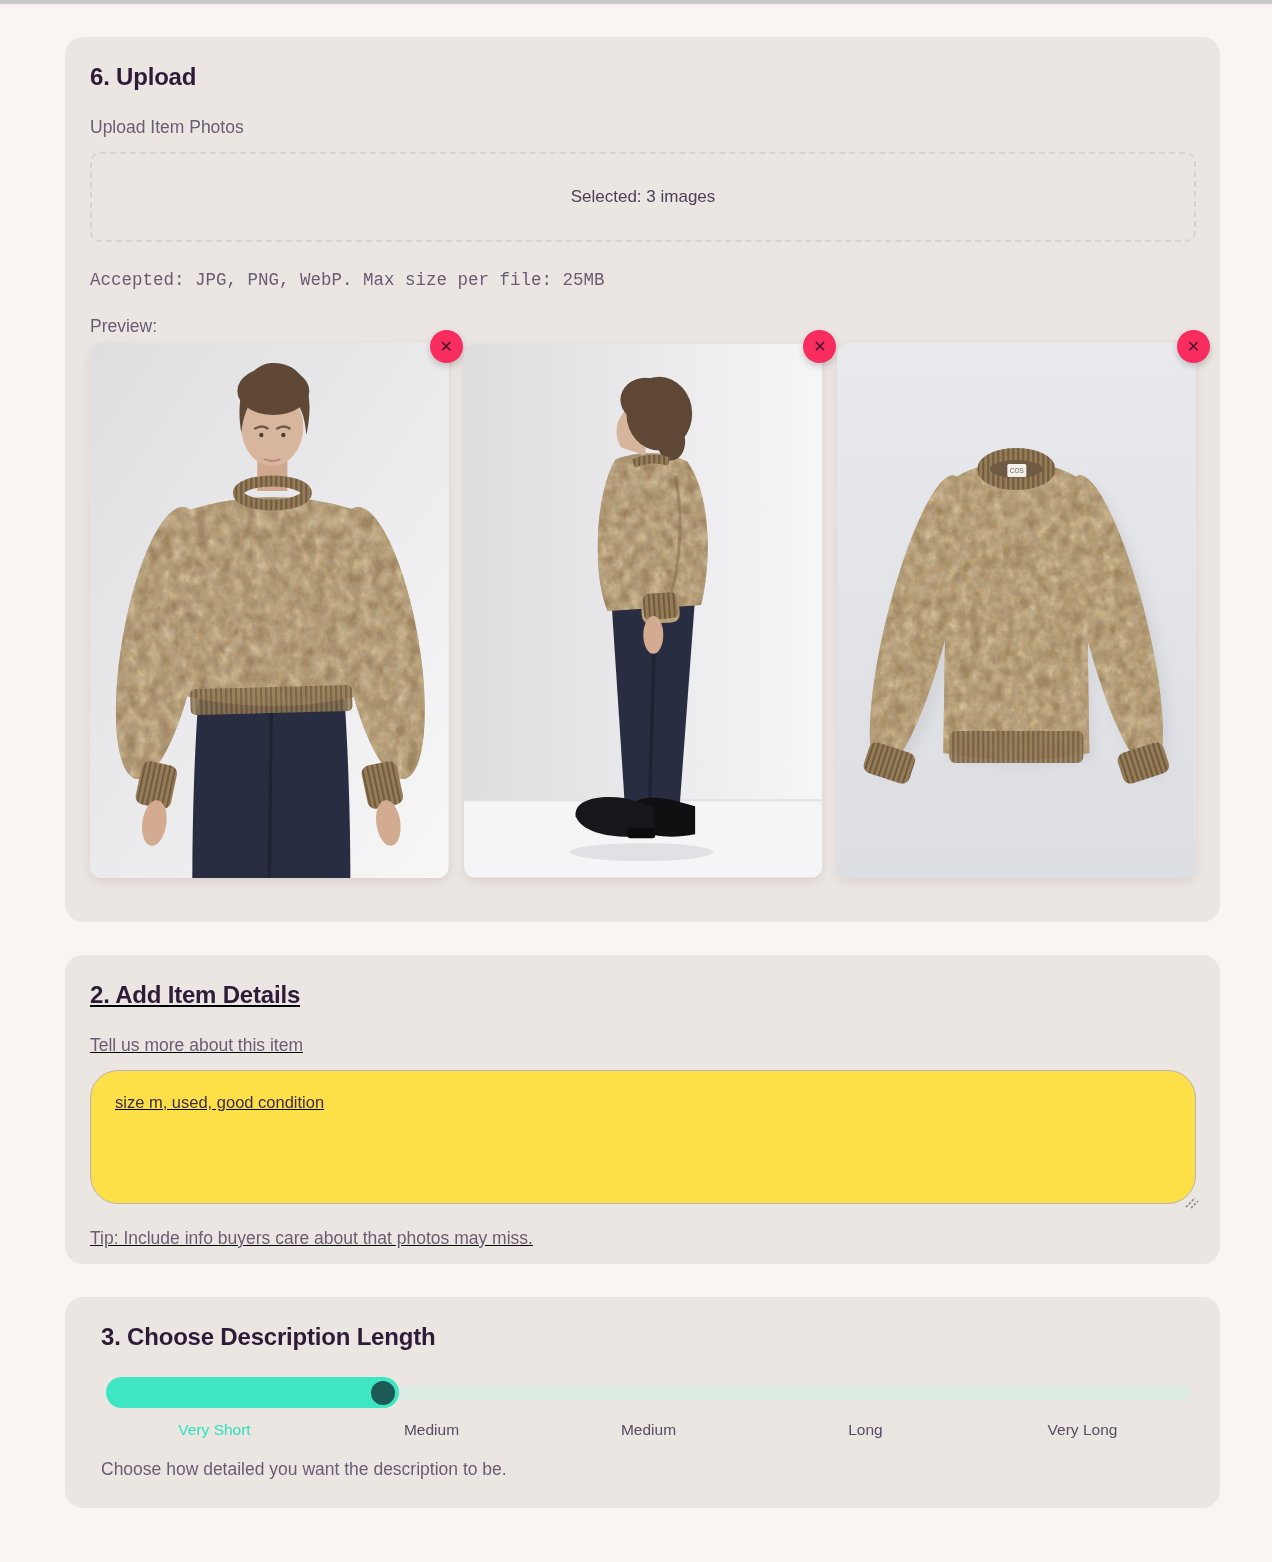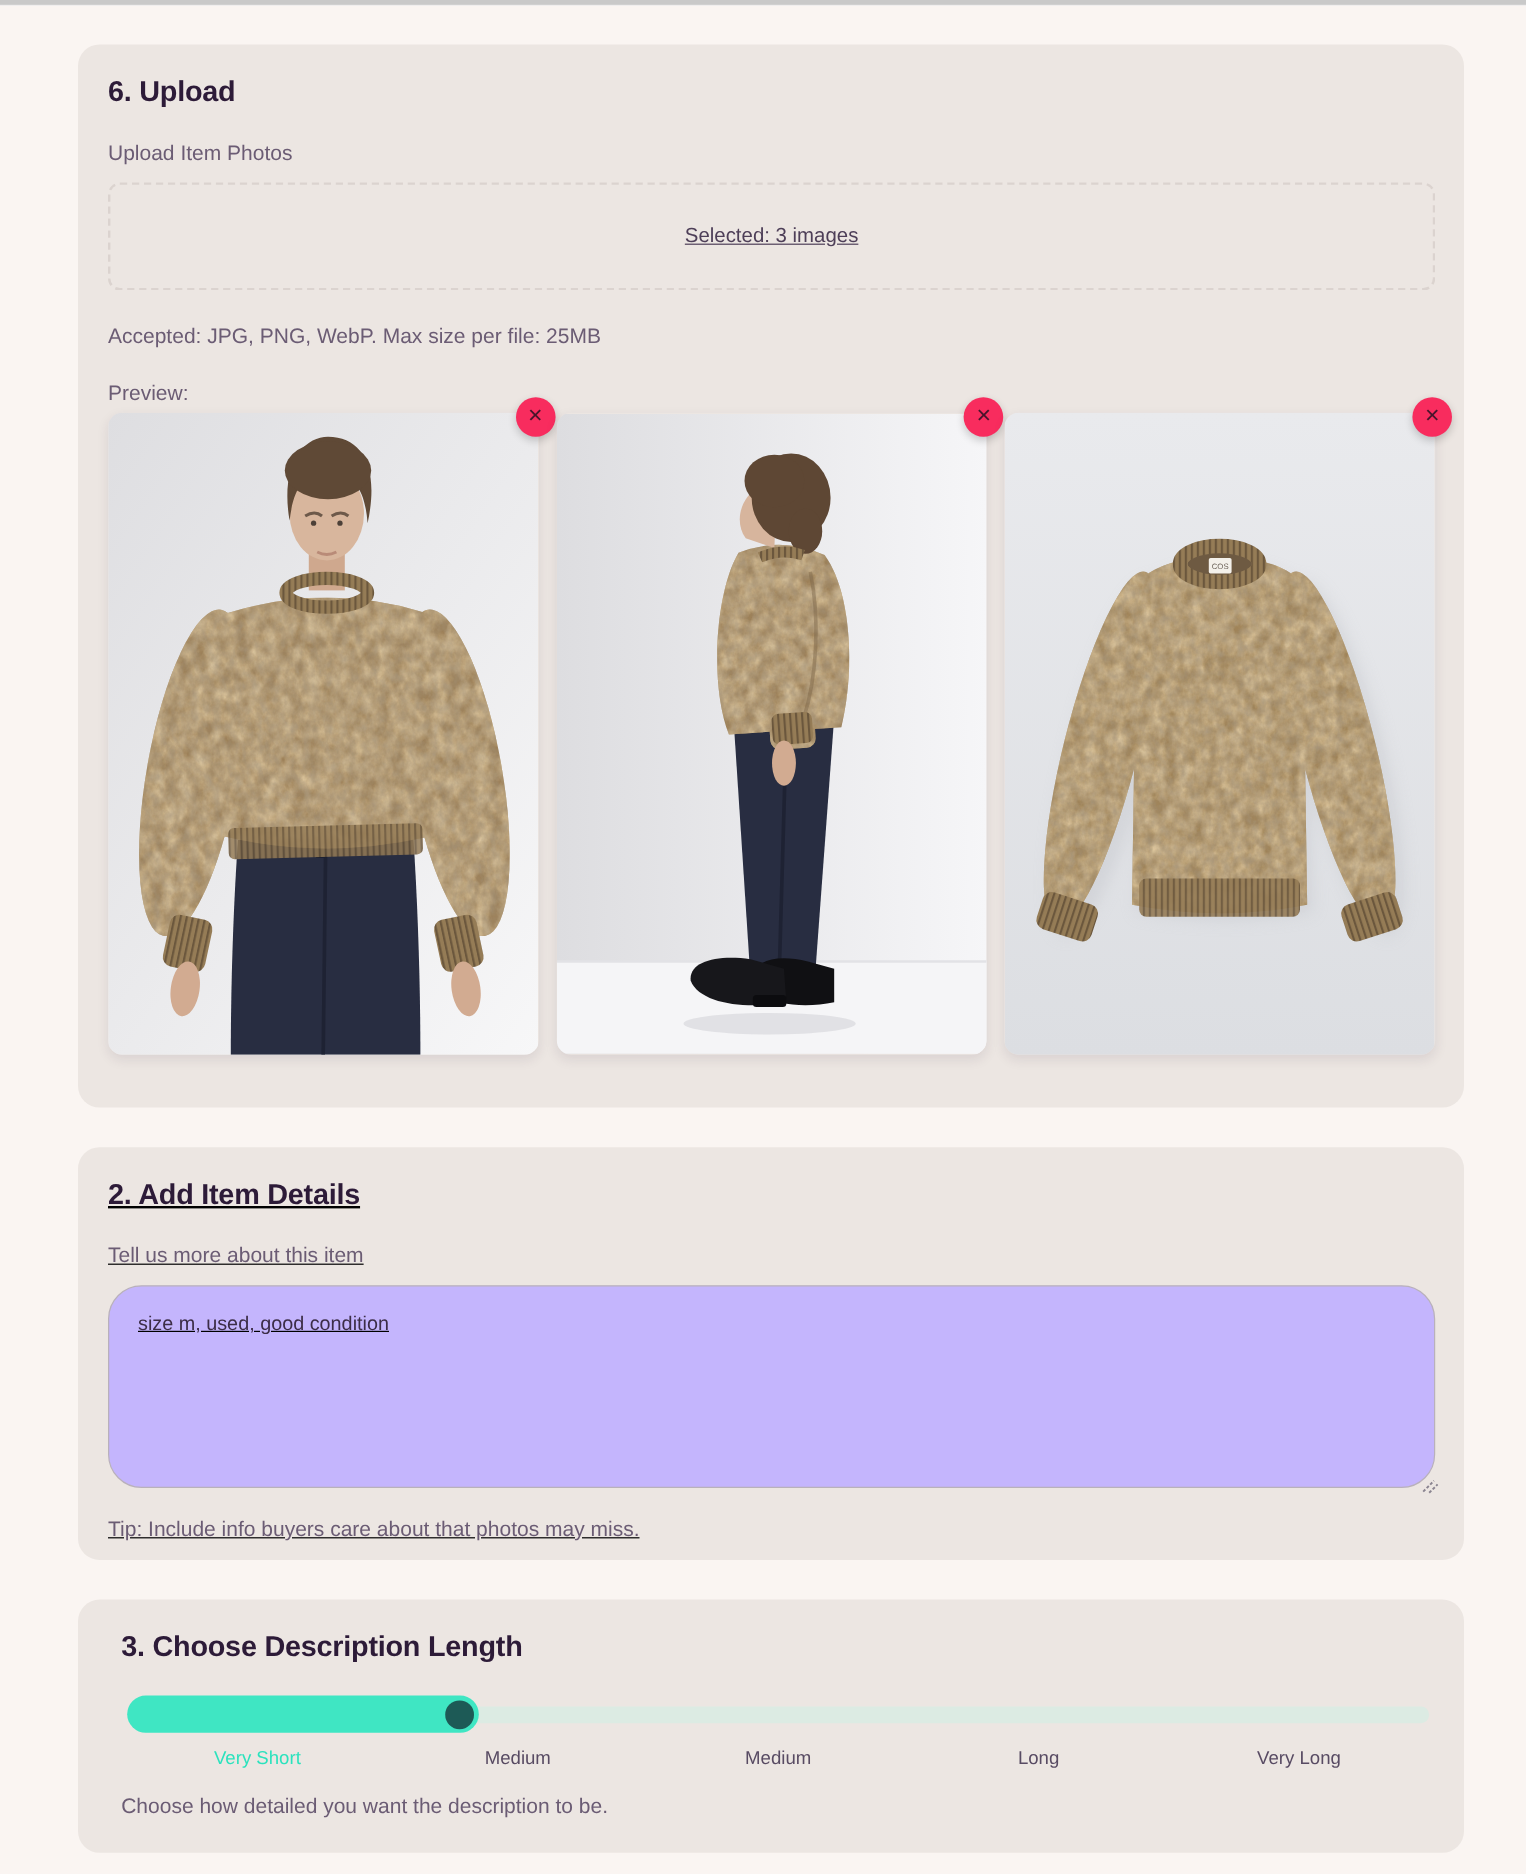--- a/index.html
+++ b/index.html
@@ -5,33 +5,33 @@
   html,body{margin:0;padding:0;background:#faf5f2;font-family:"Liberation Sans",sans-serif;}
   body{width:1272px;}
   .top-bar{height:4px;background:#c9c9c9;border-bottom:1px solid #f0eeee;}
   .container{width:1155px;margin:32px 0 0 65px;padding-bottom:30px;}
   .card{background:#ece6e2;border-radius:18px;padding:26px 24px 44px 25px;margin-bottom:33px;}
   .card.compact{padding-bottom:15px;text-decoration:underline;}
   .card.slim{padding-bottom:28px;padding-left:36px;}
   .card h2{margin:0 0 26px;font-size:24px;font-weight:700;color:#2d1b38;letter-spacing:-0.2px;}
   .field-label{font-size:17.5px;color:#6b5c74;margin:0 0 14px;}
   .dropzone{border:2px dashed #dbd3cf;border-radius:10px;height:86px;display:flex;align-items:center;justify-content:center;margin-bottom:28px;cursor:pointer;}
-  .dropzone-status{font-size:17px;color:#4e3f58;text-decoration:underline;}
-  .note{font-size:17.5px;color:#6b5c74;margin:0 0 26px;}
+  .dropzone-status{font-size:17px;color:#4e3f58;}
+  .note{font-size:17.5px;color:#6b5c74;margin:0 0 26px;font-family:Liberation Mono, monospace;}
   .preview-label{font-size:17.5px;color:#6b5c74;margin:0 0 6px;}
   .preview-grid{display:grid;grid-template-columns:repeat(3,1fr);gap:15px;}
   .thumb-wrap{position:relative;height:535px;}
   .thumb-wrap svg.photo{display:block;width:100%;height:535px;border-radius:12px;box-shadow:0 4px 10px rgba(60,40,70,.10);}
   .remove-btn{position:absolute;top:-13px;right:-14px;width:33px;height:33px;border-radius:50%;
     background:#f82c5e;border:none;padding:0;display:flex;align-items:center;justify-content:center;
     cursor:pointer;box-shadow:0 3px 7px rgba(0,0,0,.20);}
   .remove-btn .x{color:#47142b;font-size:16px;line-height:1;font-weight:400;}
   .textarea-wrap{position:relative;margin-bottom:0;}
-  textarea.details{display:block;width:100%;box-sizing:border-box;height:169px;border-radius:28px;
-    border:1.5px solid #b9b1bb;background:#c4b5fd;padding:22px 24px;font-size:16.5px;color:#3c2d47;
+  textarea.details{display:block;width:100%;box-sizing:border-box;height:134px;border-radius:28px;
+    border:1.5px solid #b9b1bb;background:#fde047;padding:22px 24px;font-size:16.5px;color:#3c2d47;
     font-family:"Liberation Sans",sans-serif;resize:none;outline:none;}
   .grip{position:absolute;right:-4px;bottom:-6px;width:18px;height:18px;}
   .tip{margin:24px 0 0;font-size:17.5px;color:#6b5c74;}
   .slider{position:relative;height:31px;margin:2px 5px 13px;}
   .slider-track{position:absolute;left:0;right:0;top:50%;height:14px;transform:translateY(-50%);
     background:#dcebe3;border-radius:7px;}
   .slider-fill{position:absolute;left:0;top:0;height:31px;background:#3fe6c3;border-radius:16px;width:27%;}
   .slider-thumb{position:absolute;right:4px;top:50%;transform:translateY(-50%);width:24px;height:24px;
     border-radius:50%;background:#1d5a56;cursor:pointer;}
   .slider-labels{display:flex;margin:0 5px 20px;}

